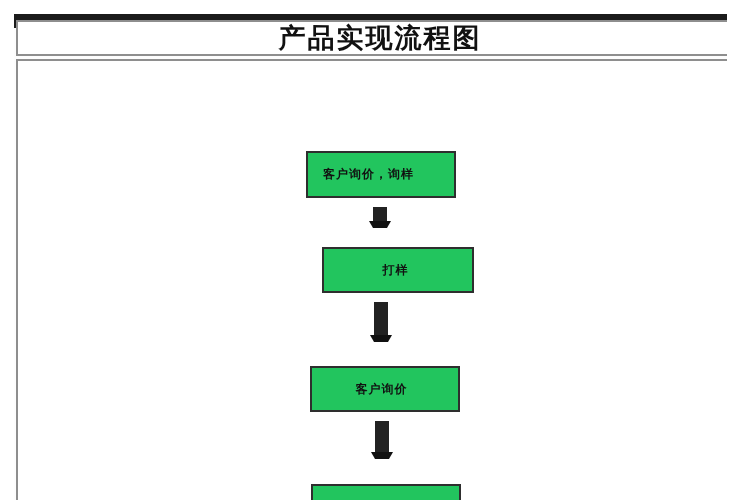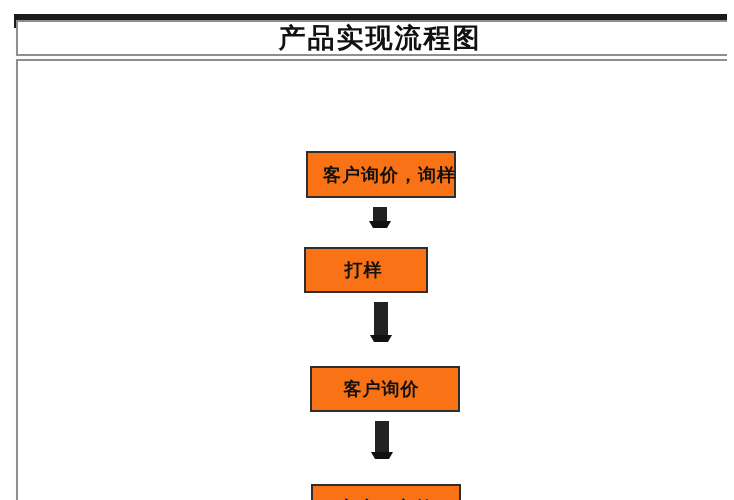--- a/index.html
+++ b/index.html
@@ -25,28 +25,28 @@
   .content-area {
     position:absolute; left:2px; top:45px; width:729px; height:447px;
     border-left:2px solid #8e8e8e; border-right:2px solid #5f5f5f;
     border-top:2px solid #8e8e8e; background:#ffffff;
   }
   .bottom-strip {
     position:absolute; left:0; top:492px; width:734px; height:5px;
     background:#454545;
   }
   .flow-box {
-    position:absolute; border:2px solid #2e2e2e; background:#f97316;
+    position:absolute; border:2px solid #2e2e2e; background:#22c55e;
     display:flex; align-items:center; justify-content:center;
-    font-size:18px; font-weight:bold; color:#111111; letter-spacing:1px;
+    font-size:12px; font-weight:bold; color:#111111; letter-spacing:1px;
     white-space:nowrap;
   }
   .box-1 { left:288px; top:90px;  width:150px; height:47px;
            justify-content:flex-start; padding-left:15px; }
-  .box-2 { left:286px; top:186px; width:124px; height:46px; padding-right:12px; }
+  .box-2 { left:304px; top:186px; width:152px; height:46px; padding-right:12px; }
   .box-3 { left:292px; top:305px; width:150px; height:46px; padding-right:14px; }
   .box-4 { left:293px; top:423px; width:150px; height:48px; }
   .flow-arrow {
     position:absolute; width:10px;
     display:flex; flex-direction:column; align-items:center;
   }
   .flow-arrow .shaft { width:2px; background:#222222; flex:1 1 auto; }
   .flow-arrow .head  {
     width:0; height:0; flex:0 0 auto;
     border-left:4px solid transparent; border-right:4px solid transparent;

